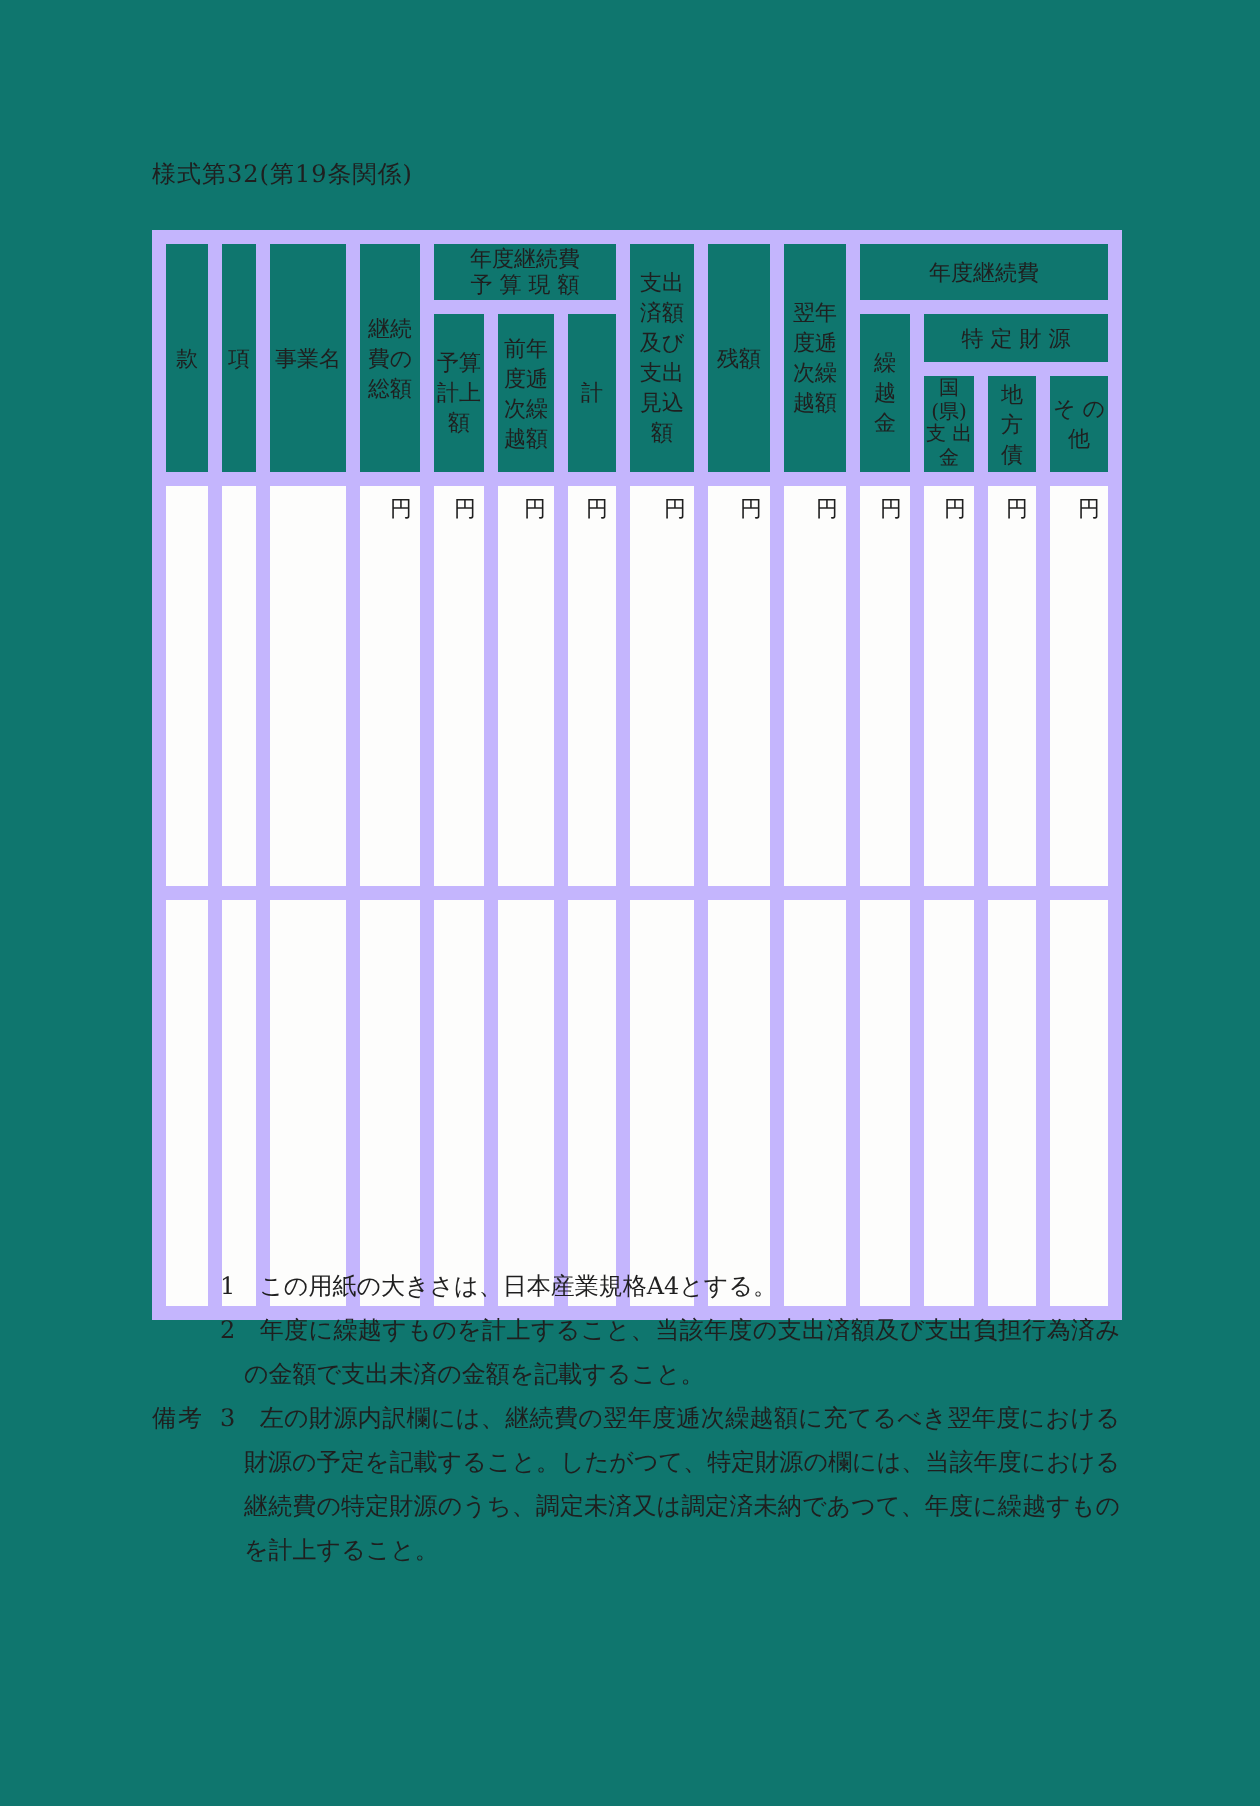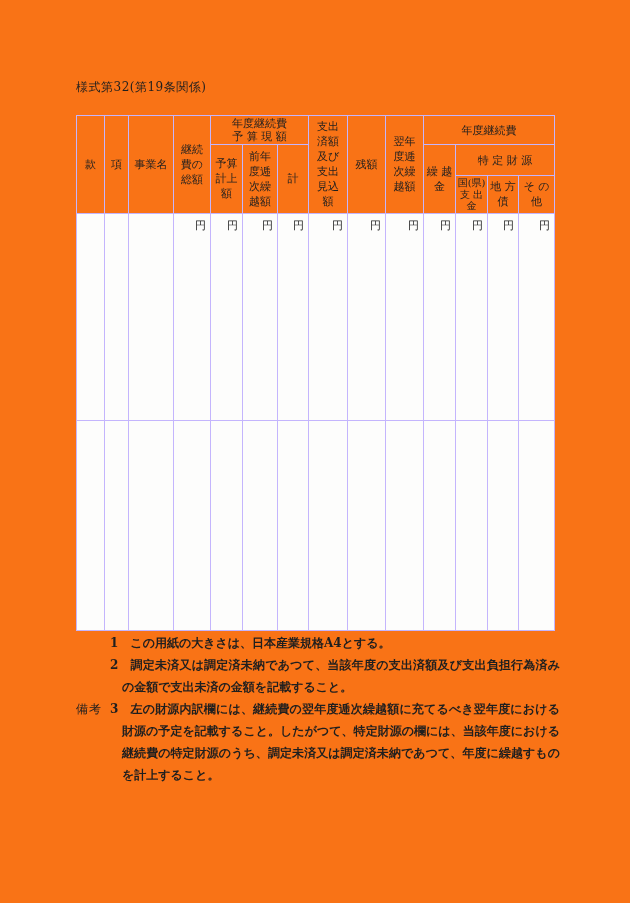--- a/index.html
+++ b/index.html
@@ -2,21 +2,21 @@
 <html><head>
 <meta charset="utf-8">
 <style>
   * { box-sizing: border-box; margin: 0; padding: 0; }
   html, body { background: #e8e8e8; }
   .page {
     position: relative;
     width: 630px;
     height: 903px;
     margin: 0 auto;
-    background: #f97316;
+    background: #0f766e;
     color: #1f1f1f;
     font-family: "DejaVu Serif", "Liberation Serif", serif;
     overflow: hidden;
   }
   .form-number {
     position: absolute;
     left: 76px;
     top: 79px;
     font-size: 12px;
     letter-spacing: 0.5px;
@@ -33,21 +33,21 @@
   }
   table.form-table {
     position: absolute;
     left: 76px;
     top: 115px;
     width: 478px;
     border-collapse: collapse;
     table-layout: fixed;
   }
   .form-table th, .form-table td {
-    border: 1px solid #c4b5fd;
+    border: 7px solid #c4b5fd;
     font-weight: normal;
     padding: 0;
   }
   .form-table th {
     font-size: 11px;
     line-height: 15px;
     text-align: center;
     vertical-align: middle;
     white-space: pre-line;
     padding: 1px 0;
@@ -81,21 +81,20 @@
   .notes-label {
     width: 34px;
     flex-shrink: 0;
     letter-spacing: 1px;
   }
   .notes-list { flex: 1; }
   .note-item {
     padding-left: 12px;
     text-indent: -12px;
     text-align: justify;
-    font-weight: bold;
   }
   .note-num { margin-right: 12px; }
 </style>
 </head>
 <body>
 
 <div class="page">
 
   <div class="form-number">様式第32(第19条関係)</div>
 
@@ -194,18 +193,18 @@
         <td class="entry-cell"></td>
         <td class="entry-cell"></td>
       </tr>
     </tbody>
   </table>
 
   <div class="notes">
     <div class="notes-label">備考</div>
     <div class="notes-list">
       <div class="note-item"><span class="note-num">1</span><span>この用紙の大きさは、日本産業規格A4とする。</span></div>
-      <div class="note-item"><span class="note-num">2</span><span>調定未済又は調定済未納であつて、当該年度の支出済額及び支出負担行為済みの金額で支出未済の金額を記載すること。</span></div>
+      <div class="note-item"><span class="note-num">2</span><span>年度に繰越すものを計上すること、当該年度の支出済額及び支出負担行為済みの金額で支出未済の金額を記載すること。</span></div>
       <div class="note-item"><span class="note-num">3</span><span>左の財源内訳欄には、継続費の翌年度逓次繰越額に充てるべき翌年度における財源の予定を記載すること。したがつて、特定財源の欄には、当該年度における継続費の特定財源のうち、調定未済又は調定済未納であつて、年度に繰越すものを計上すること。</span></div>
     </div>
   </div>
 
 </div>
 
 </body></html>

